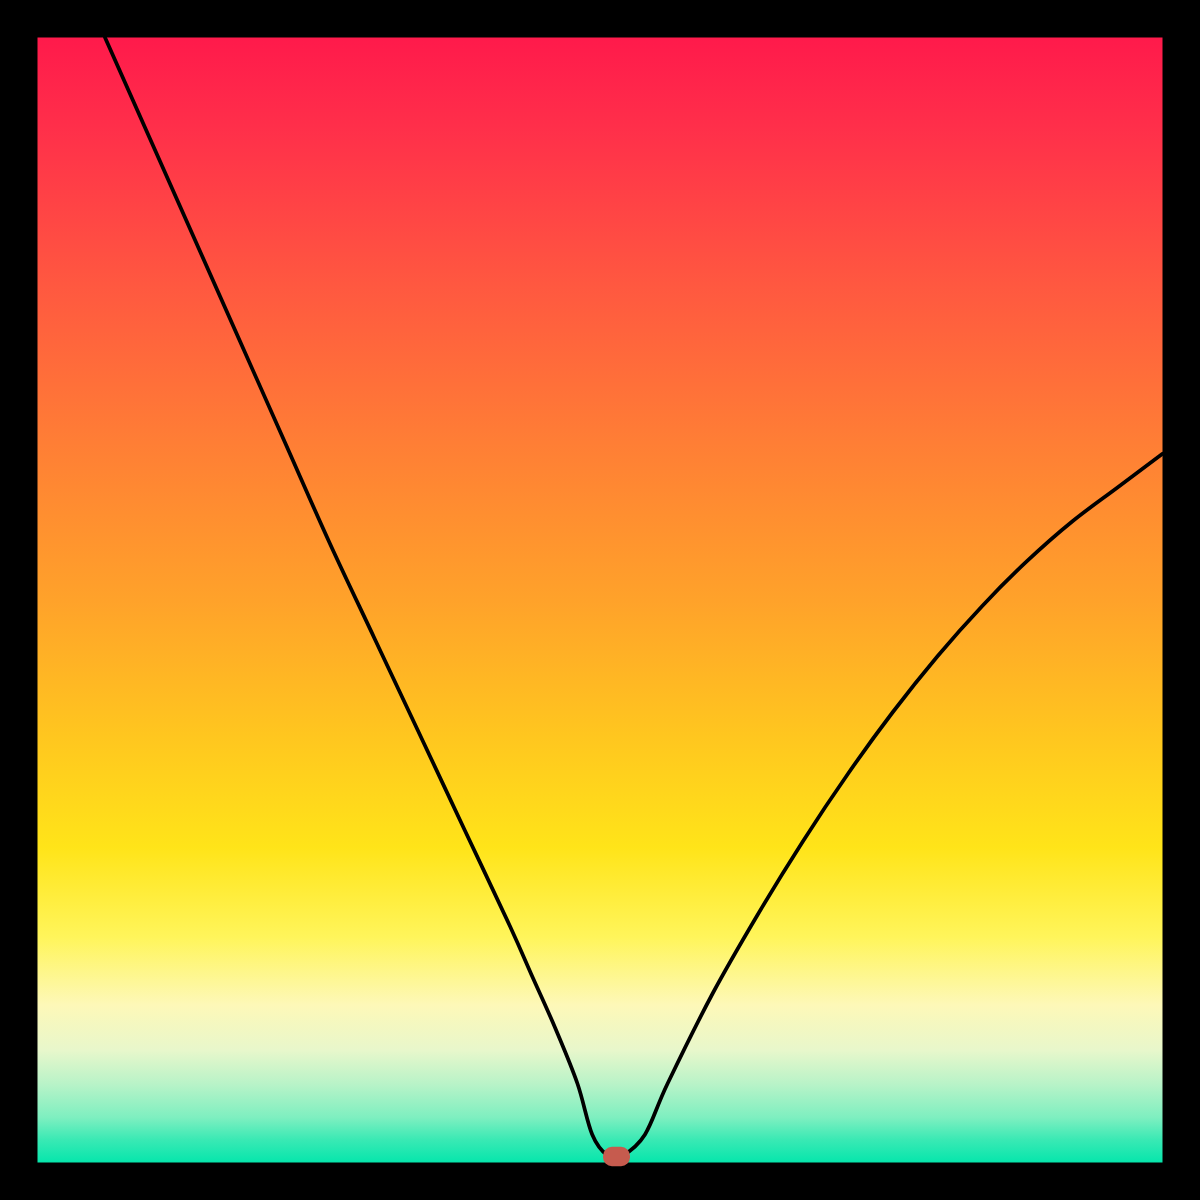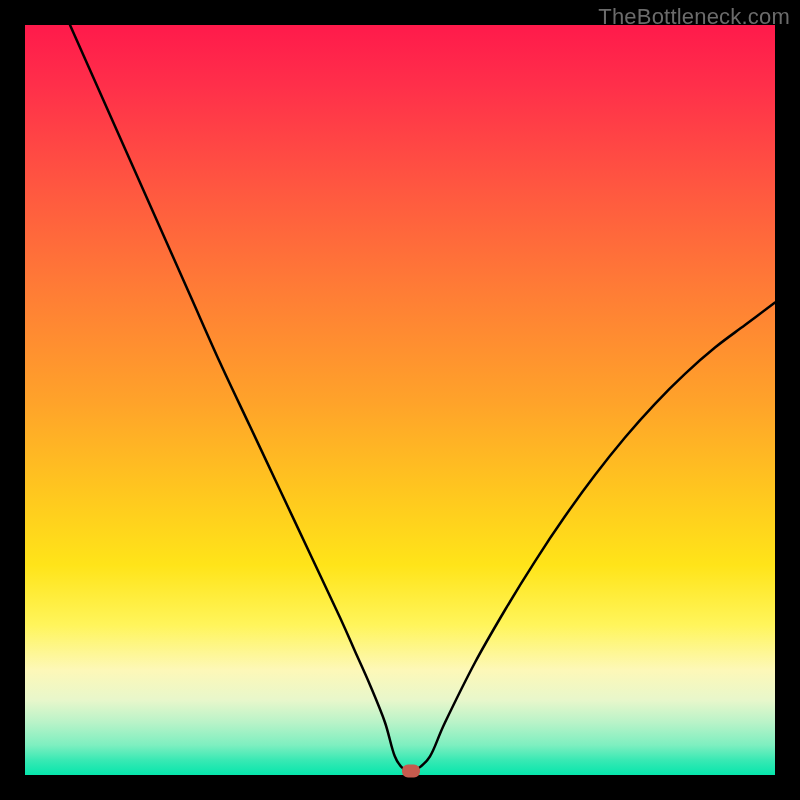--- a/index.html
+++ b/index.html
@@ -73,14 +73,13 @@
 
 <div class="frame">
   <div class="plot-area"></div>
 
   <svg class="curve" viewBox="0 0 750 750">
     <path fill="none" stroke="#000" stroke-width="2.5" stroke-linecap="round" d="M 45.0 0.0 C 50.0 11.3, 65.0 45.0, 75.0 67.5 C 85.0 90.0, 95.0 112.5, 105.0 135.0 C 115.0 157.5, 125.0 180.0, 135.0 202.5 C 145.0 225.0, 155.0 247.5, 165.0 270.0 C 175.0 292.5, 185.0 315.6, 195.0 337.5 C 205.0 359.4, 215.0 380.0, 225.0 401.3 C 235.0 422.5, 245.0 443.8, 255.0 465.0 C 265.0 486.3, 275.0 507.5, 285.0 528.8 C 295.0 550.0, 307.5 576.3, 315.0 592.5 C 322.5 608.8, 325.0 615.0, 330.0 626.3 C 335.0 637.5, 340.0 648.1, 345.0 660.0 C 350.0 671.9, 355.9 685.6, 360.0 697.5 C 364.1 709.4, 366.4 723.3, 369.8 731.3 C 373.1 739.3, 376.9 743.1, 380.3 745.5 C 383.6 747.9, 385.9 747.9, 390.0 745.5 C 394.1 743.1, 400.0 739.3, 405.0 731.3 C 410.0 723.3, 412.5 713.1, 420.0 697.5 C 427.5 681.9, 440.0 656.3, 450.0 637.5 C 460.0 618.8, 470.0 601.9, 480.0 585.0 C 490.0 568.1, 500.0 551.9, 510.0 536.3 C 520.0 520.6, 530.0 505.6, 540.0 491.3 C 550.0 476.9, 560.0 463.1, 570.0 450.0 C 580.0 436.9, 590.0 424.4, 600.0 412.5 C 610.0 400.6, 620.0 389.4, 630.0 378.8 C 640.0 368.1, 650.0 358.1, 660.0 348.8 C 670.0 339.4, 680.0 330.6, 690.0 322.5 C 700.0 314.4, 710.0 307.5, 720.0 300.0 C 730.0 292.5, 745.0 281.3, 750.0 277.5" id="curve-path"></path>
   </svg>
 
   <div class="marker" id="marker" style="left: 410.5px; top: 770.5px; background: rgb(198, 91, 78);"></div>
 
-  <div class="watermark">TheBottleneck.com</div>
 </div>
 
 </body></html>

